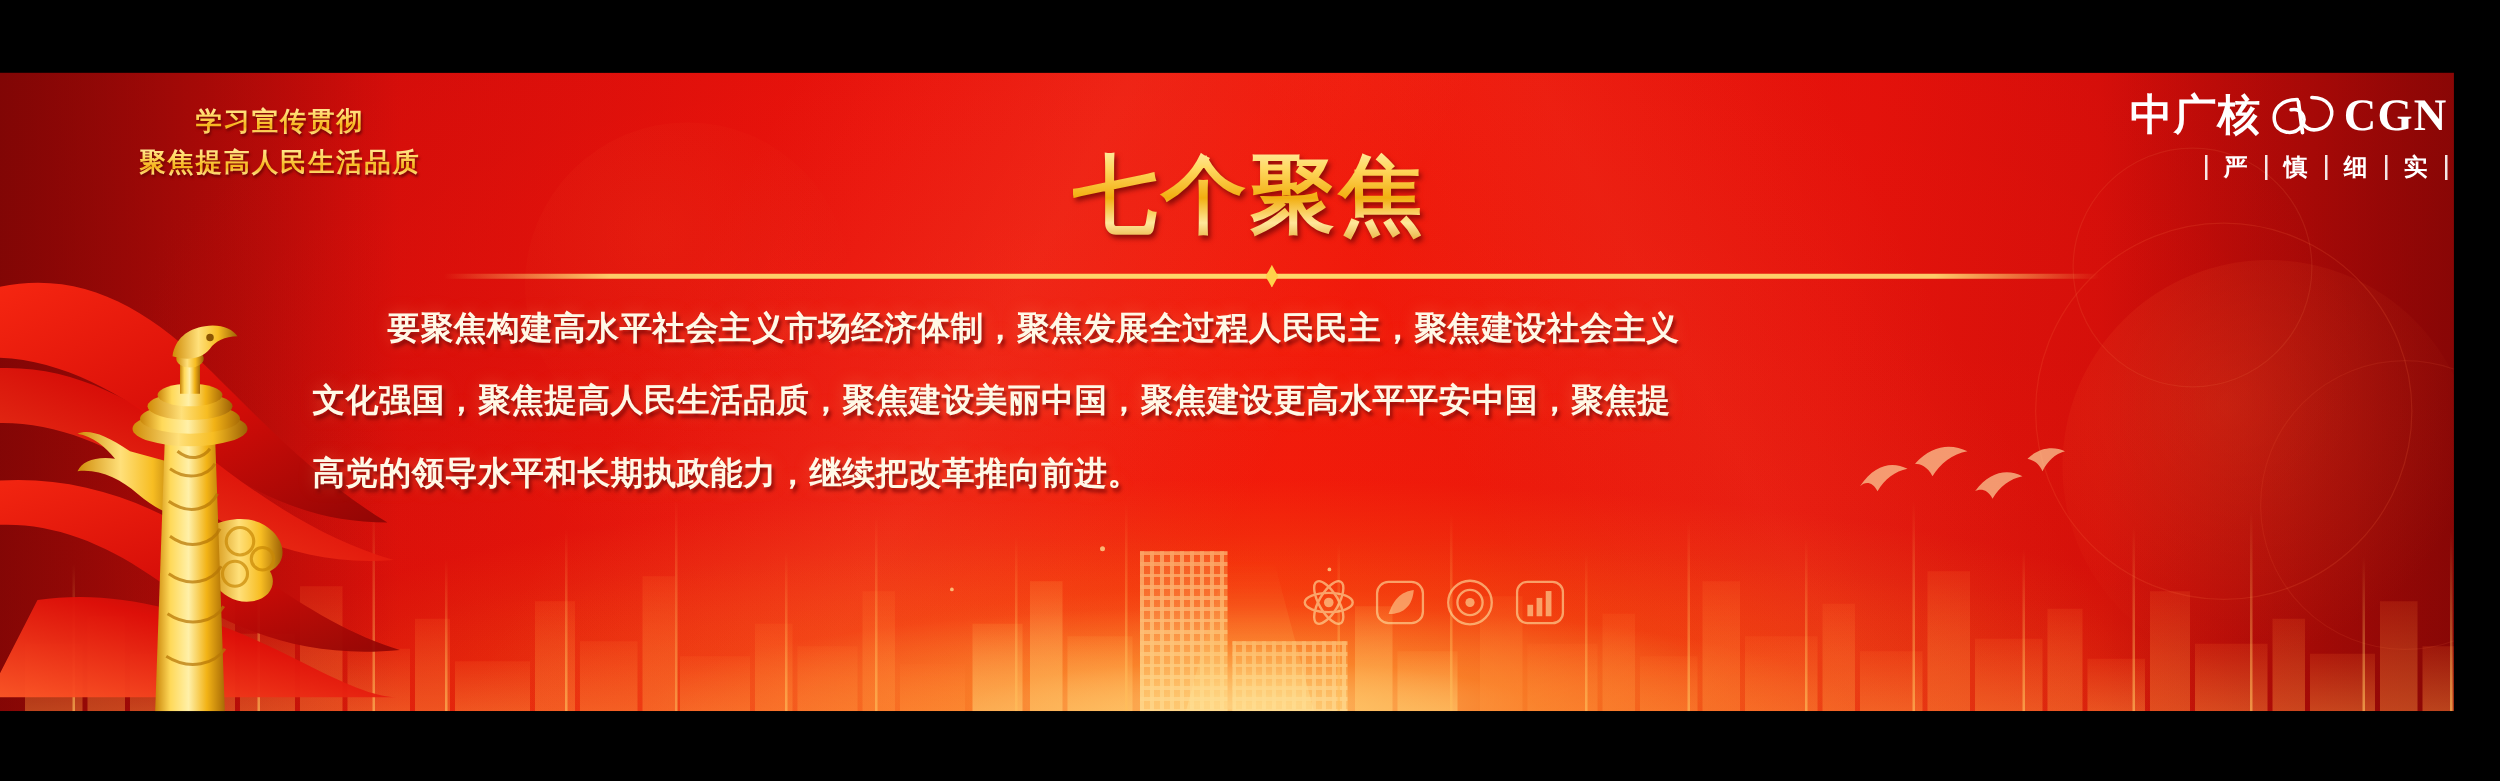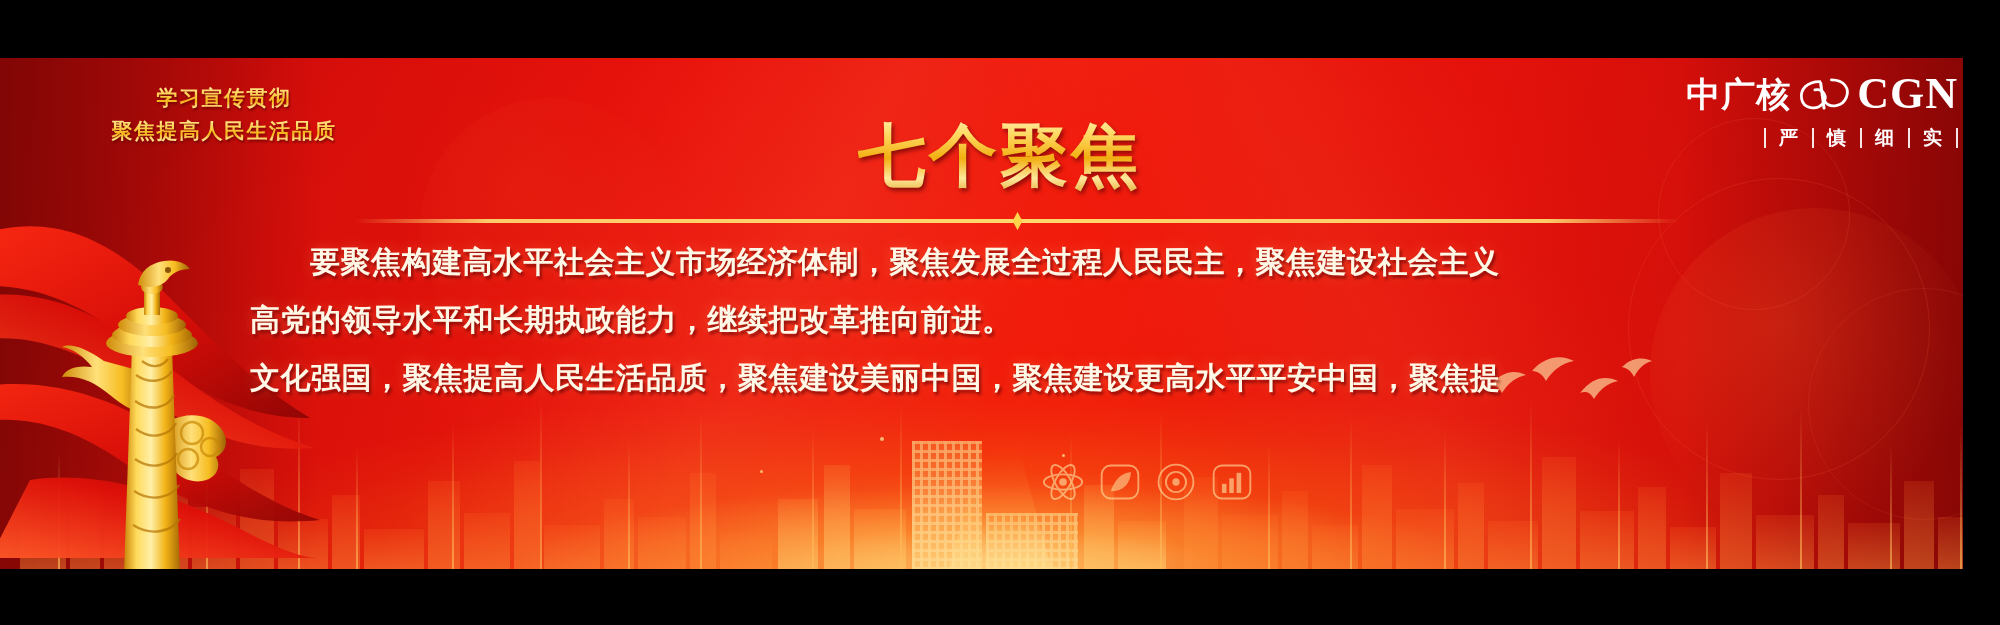--- a/index.html
+++ b/index.html
@@ -76,29 +76,29 @@
     -webkit-background-clip:text;background-clip:text;color:transparent;
     filter:drop-shadow(2px 3px 2px rgba(110,4,4,.75));}
 
   .rule{position:absolute;left:355px;top:161px;width:1325px;height:4px;z-index:30;
     background:linear-gradient(to right,rgba(255,200,90,0) 0%,rgba(255,213,110,.95) 10%,#ffd96b 50%,rgba(255,213,110,.95) 90%,rgba(255,200,90,0) 100%);}
   .rule::after{content:"";position:absolute;left:50%;top:50%;width:10px;height:18px;margin-left:-5px;margin-top:-9px;
     background:#ffd34a;clip-path:polygon(50% 0,100% 50%,50% 100%,0 50%);
     box-shadow:0 0 8px rgba(255,200,80,.9);}
 
   .body{position:absolute;left:250px;top:178px;width:1500px;z-index:30;}
-  .body p{margin:0 0 6px 0;font-size:30px;font-weight:bold;line-height:52px;letter-spacing:.5px;
+  .body p{margin:0 0 6px 0;font-size:26px;font-weight:bold;line-height:52px;letter-spacing:.5px;
     color:#fff8e6;text-shadow:2px 3px 3px rgba(120,5,5,.78),0 0 14px rgba(255,210,130,.25);}
   .body p.i{text-indent:60px;}
 
   
   .logo{position:absolute;right:42px;top:14px;z-index:40;text-align:center;}
   .logo-row{display:flex;align-items:center;justify-content:flex-end;gap:4px;}
   .logo-cn{font-size:34px;font-weight:bold;color:#fff;letter-spacing:1px;line-height:1;}
-  .logo-en{font-size:44px;font-weight:bold;color:#fff;letter-spacing:1px;line-height:1;font-family:"Liberation Serif",serif;}
+  .logo-en{font-size:36px;font-weight:bold;color:#fff;letter-spacing:1px;line-height:1;font-family:"Liberation Serif",serif;}
   .logo-mark{width:58px;height:40px;}
   .slogan{margin-top:9px;display:flex;align-items:center;justify-content:flex-end;gap:0;}
   .slogan .s{font-size:19px;font-weight:bold;color:#fff;padding:0 13px;letter-spacing:1px;}
   .slogan .v{width:2px;height:20px;background:#fff;opacity:.9;}
 </style>
 </head>
 <body>
 
 <div id="banner">
 
@@ -310,22 +310,22 @@
     </div>
 
     <div class="title">
       <span>七个聚焦</span>
     </div>
 
     <div class="rule"></div>
 
     <div class="body">
       <p class="i">要聚焦构建高水平社会主义市场经济体制，聚焦发展全过程人民民主，聚焦建设社会主义</p>
+      <p>文化强国，聚焦提高人民生活品质，聚焦建设美丽中国，聚焦建设更高水平平安中国，聚焦提</p>
       <p>高党的领导水平和长期执政能力，继续把改革推向前进。</p>
-      <p>文化强国，聚焦提高人民生活品质，聚焦建设美丽中国，聚焦建设更高水平平安中国，聚焦提</p>
     </div>
 
     <div class="logo">
       <div class="logo-row">
         <span class="logo-cn">中广核</span>
         <svg class="logo-mark" viewBox="0 0 70 46">
           <g fill="none" stroke="#ffffff" stroke-width="3.4" stroke-linecap="round">
             <path d="M30 8 C14 8 6 18 8 29 C10 40 26 44 34 34 C40 26 34 16 24 18"></path>
             <path d="M44 6 C60 6 66 17 62 27 C58 38 42 41 36 32"></path>
           </g>

